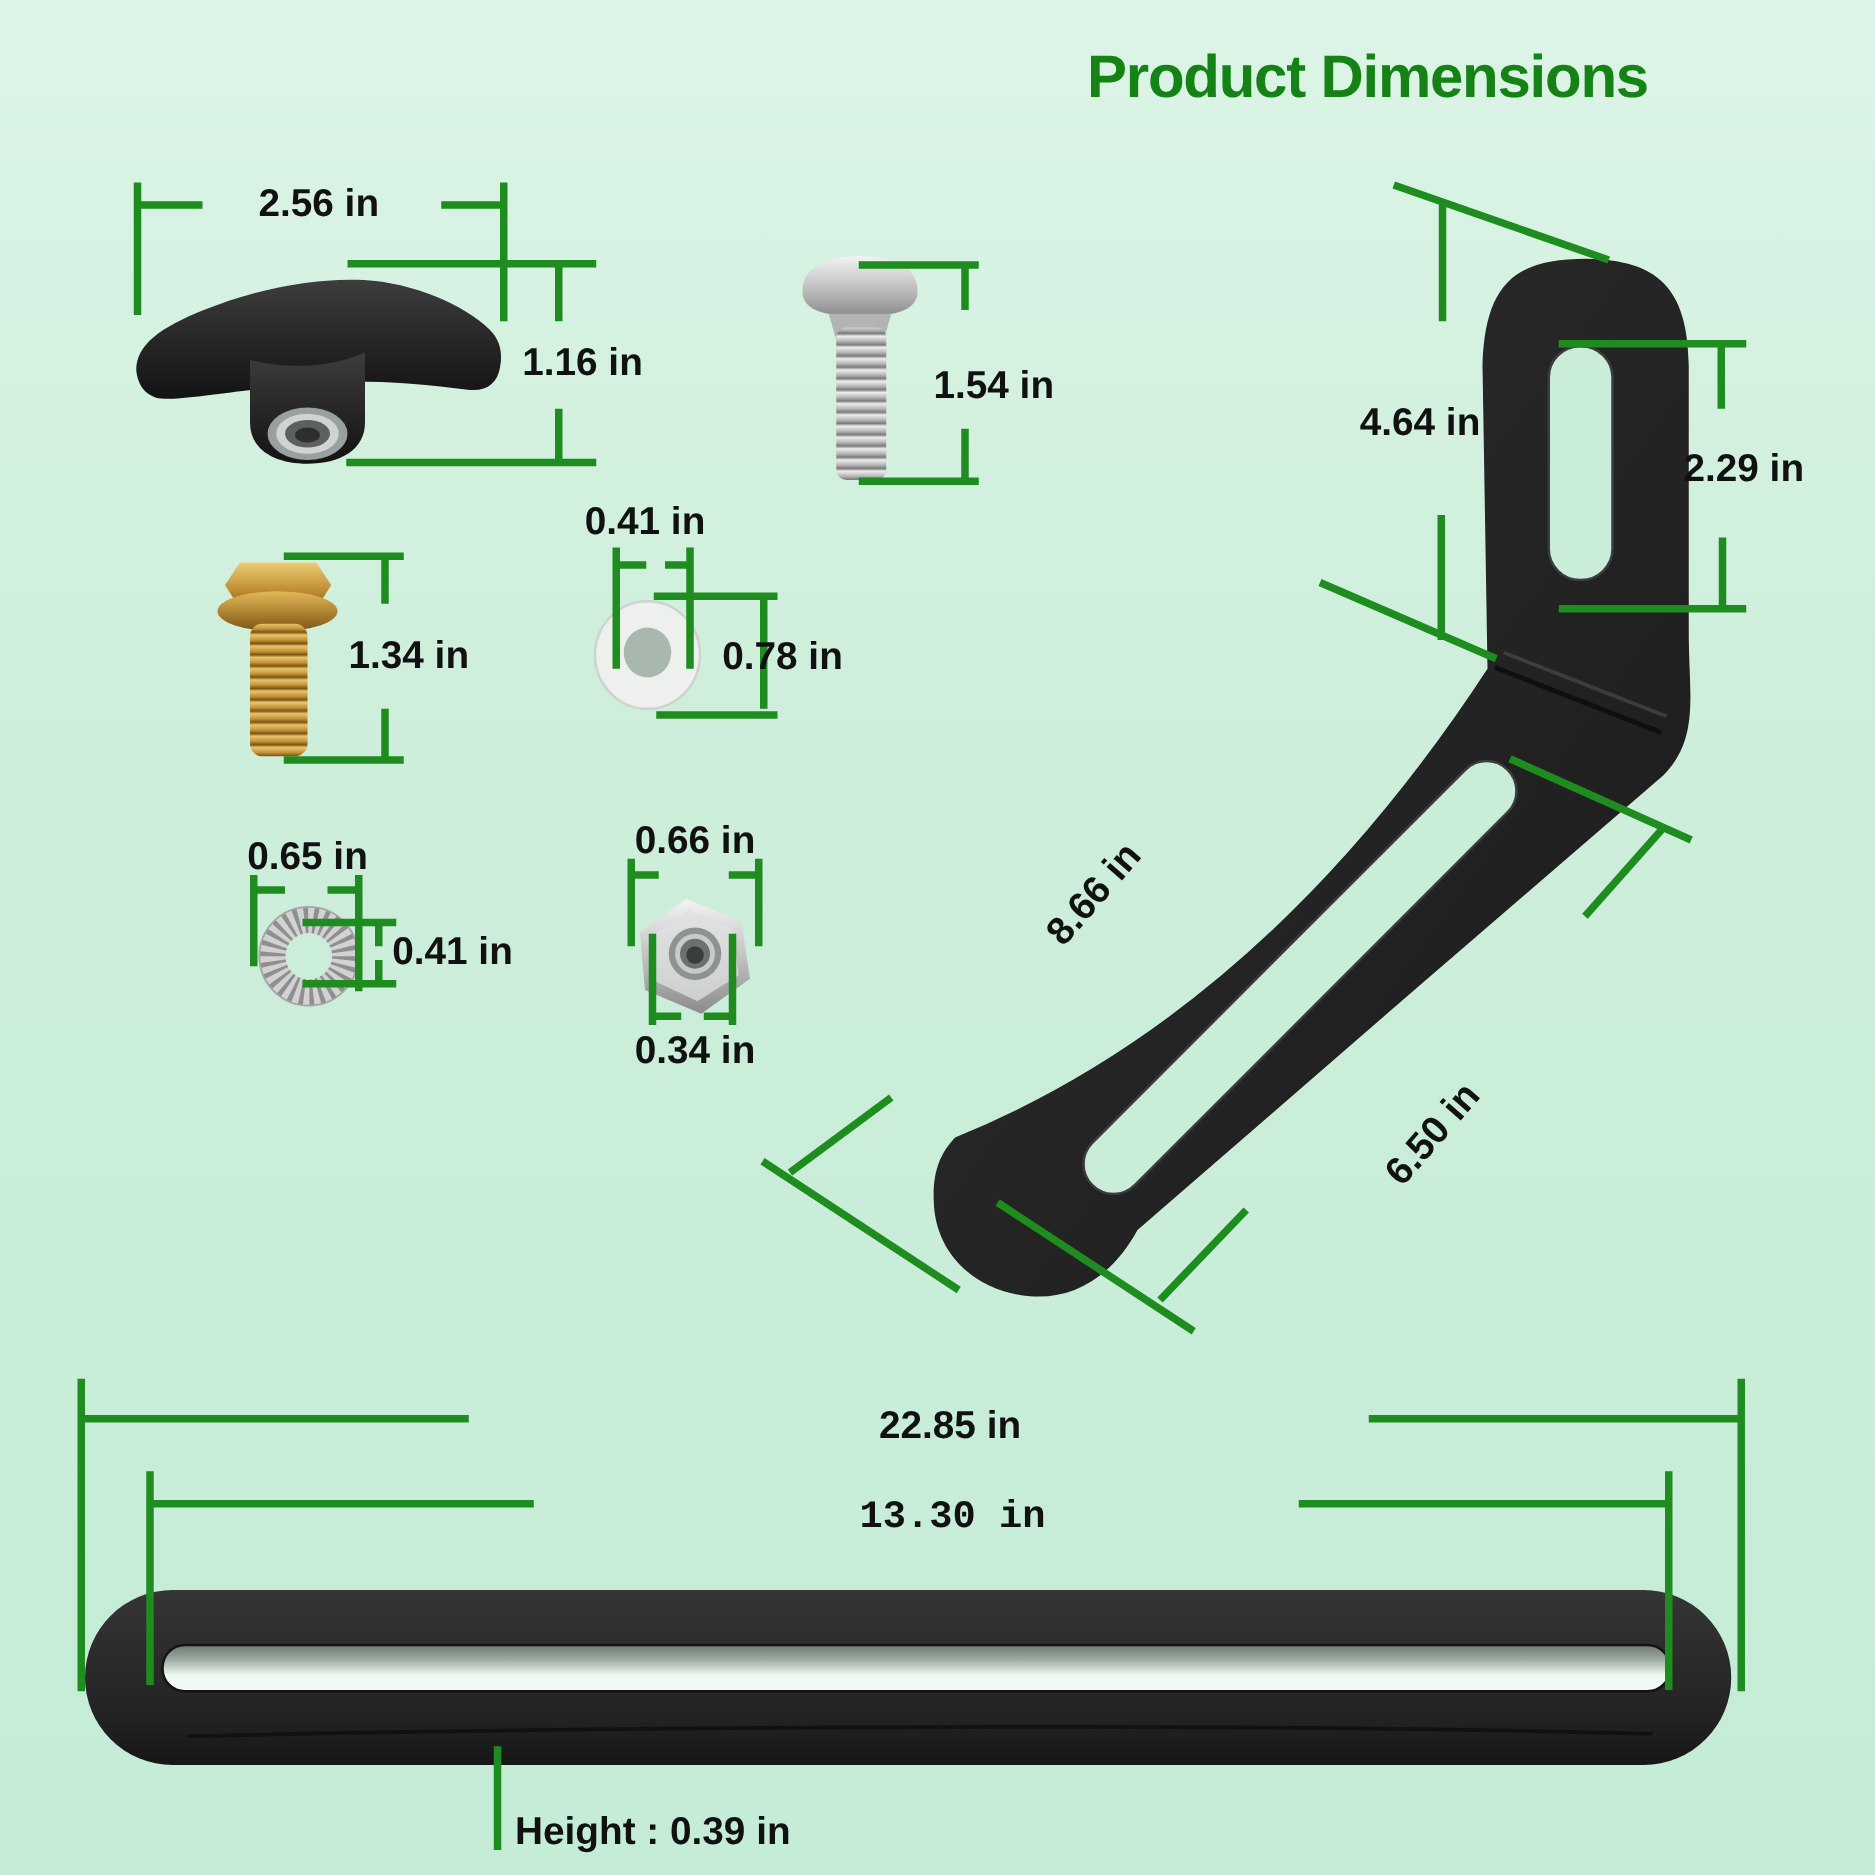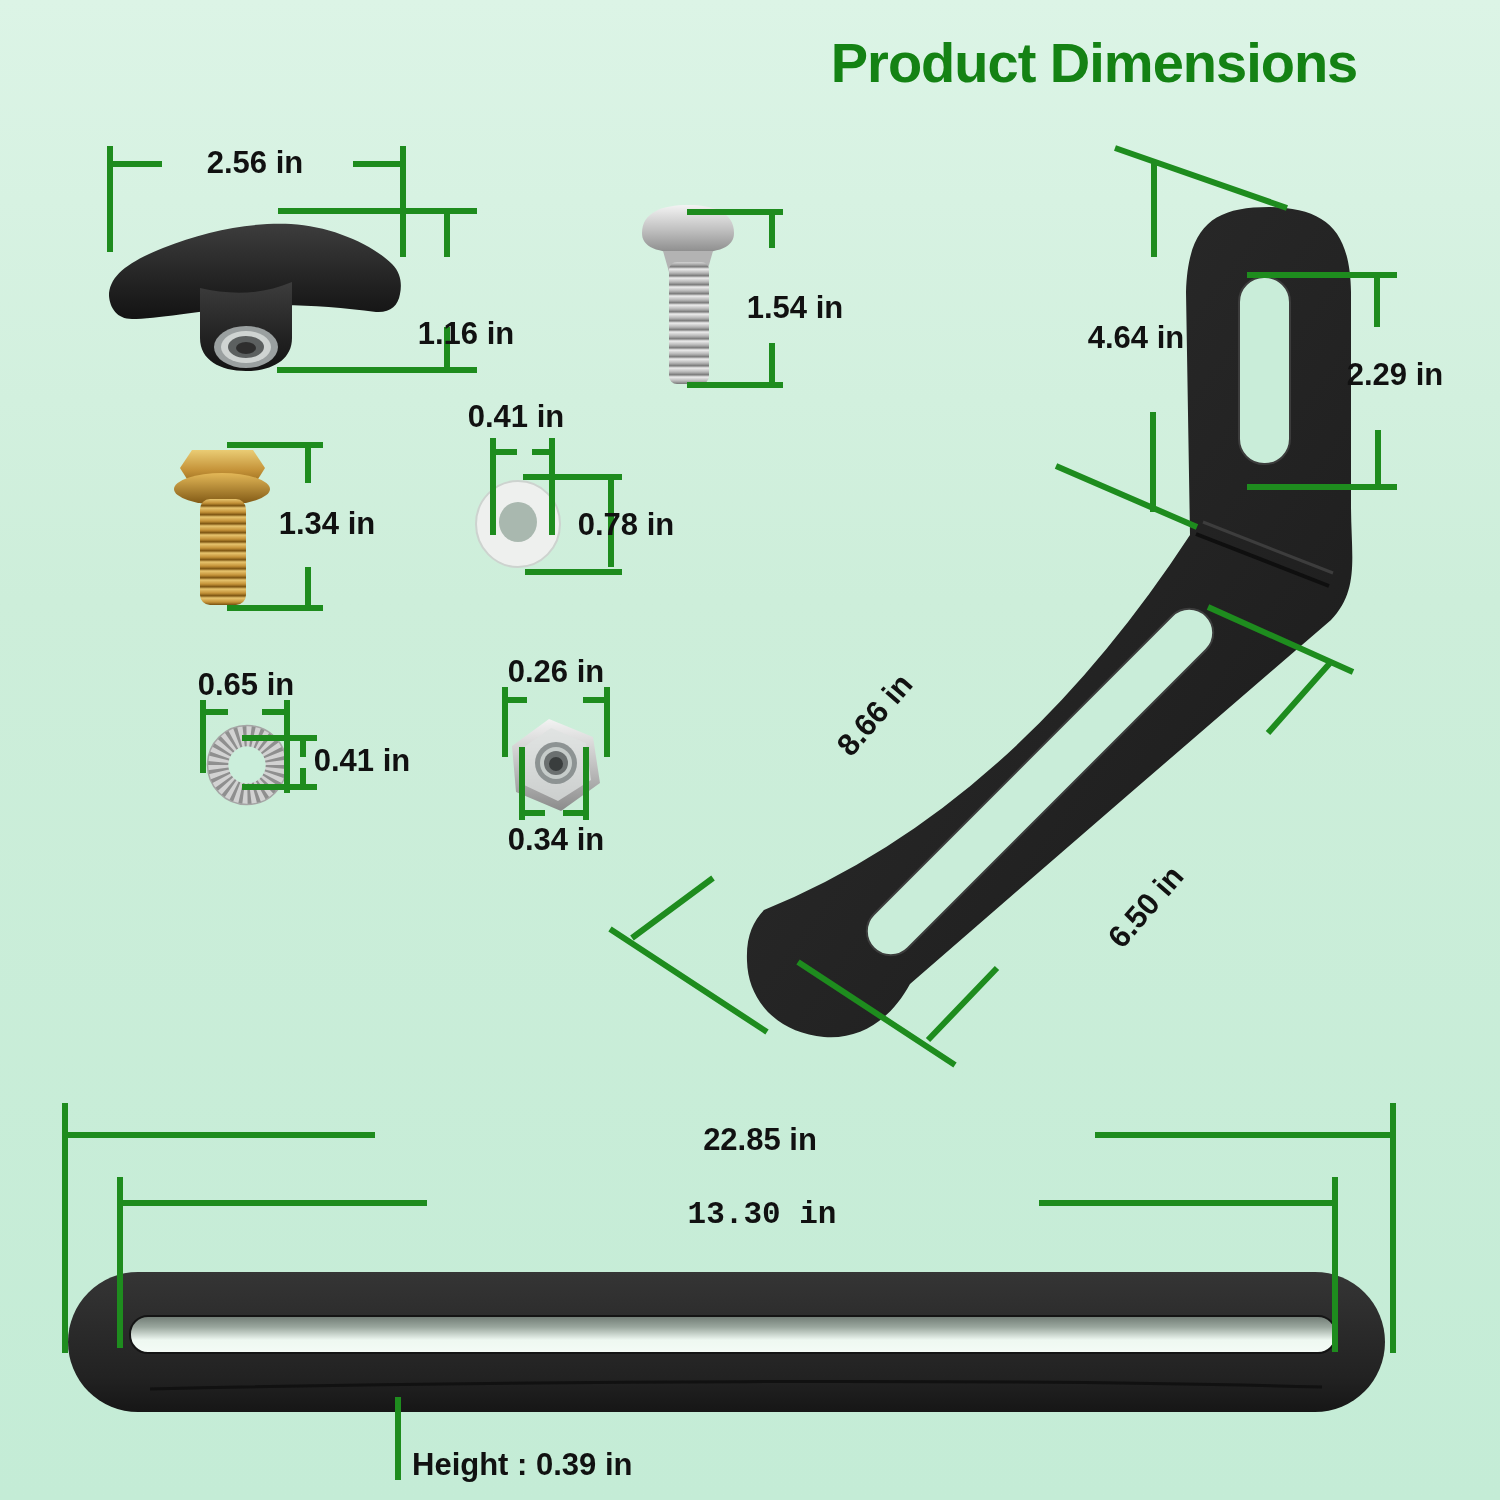--- a/index.html
+++ b/index.html
@@ -9,21 +9,21 @@
     font-family:"Liberation Sans", sans-serif;
   }
   .stage svg{position:absolute;left:0;top:0;}
   .lbl{
     position:absolute;font-weight:bold;color:#111;font-size:31px;
     white-space:nowrap;transform:translate(-50%,-50%);letter-spacing:0px;
   }
   .lbl.rot{transform:translate(-50%,-50%) rotate(-49deg);}
   .lbl.leftalign{transform:translate(0,-50%);}
   .title{
-    position:absolute;font-weight:bold;color:#148214;font-size:56px;
+    position:absolute;font-weight:bold;color:#148214;font-size:48px;
     white-space:nowrap;transform:translate(-50%,-50%);letter-spacing:-1px;
   }
 </style>
 </head>
 <body>
 
 <div class="stage">
 
   <svg width="1500" height="1500" viewBox="0 0 1500 1500">
     <defs>
@@ -160,28 +160,28 @@
         <path d="M65,1103 V1353 M65,1135 H375 M1095,1135 H1393 M1393,1103 V1353"></path>
         <path d="M120,1177 V1348 M120,1203 H427 M1039,1203 H1335 M1335,1177 V1352"></path>
         <path d="M398,1397 V1480"></path>
       </g>
     </g>
   </svg>
 
   <div class="title" style="left:1094px;top:62px;">Product Dimensions</div>
 
   <div class="lbl" style="left:255px;top:163px;">2.56 in</div>
-  <div class="lbl" style="left:466px;top:290px;margin-top:44px;">1.16 in</div>
+  <div class="lbl" style="left:466px;top:290px;">1.16 in</div>
   <div class="lbl" style="left:795px;top:308px;">1.54 in</div>
   <div class="lbl" style="left:327px;top:524px;">1.34 in</div>
   <div class="lbl" style="left:516px;top:417px;">0.41 in</div>
   <div class="lbl" style="left:626px;top:525px;">0.78 in</div>
   <div class="lbl" style="left:246px;top:685px;">0.65 in</div>
   <div class="lbl" style="left:362px;top:761px;">0.41 in</div>
-  <div class="lbl" style="left:556px;top:672px;">0.26 in</div>
+  <div class="lbl" style="left:556px;top:672px;">0.66 in</div>
   <div class="lbl" style="left:556px;top:840px;">0.34 in</div>
   <div class="lbl" style="left:1136px;top:338px;">4.64 in</div>
   <div class="lbl" style="left:1395px;top:375px;">2.29 in</div>
   <div class="lbl rot" style="left:875px;top:715px;">8.66 in</div>
   <div class="lbl rot" style="left:1146px;top:907px;">6.50 in</div>
   <div class="lbl" style="left:760px;top:1140px;">22.85 in</div>
   <div class="lbl" style="left:762px;top:1214px;font-family:Liberation Mono, monospace;">13.30 in</div>
   <div class="lbl leftalign" style="left:412px;top:1465px;">Height : 0.39 in</div>
 
 </div>

